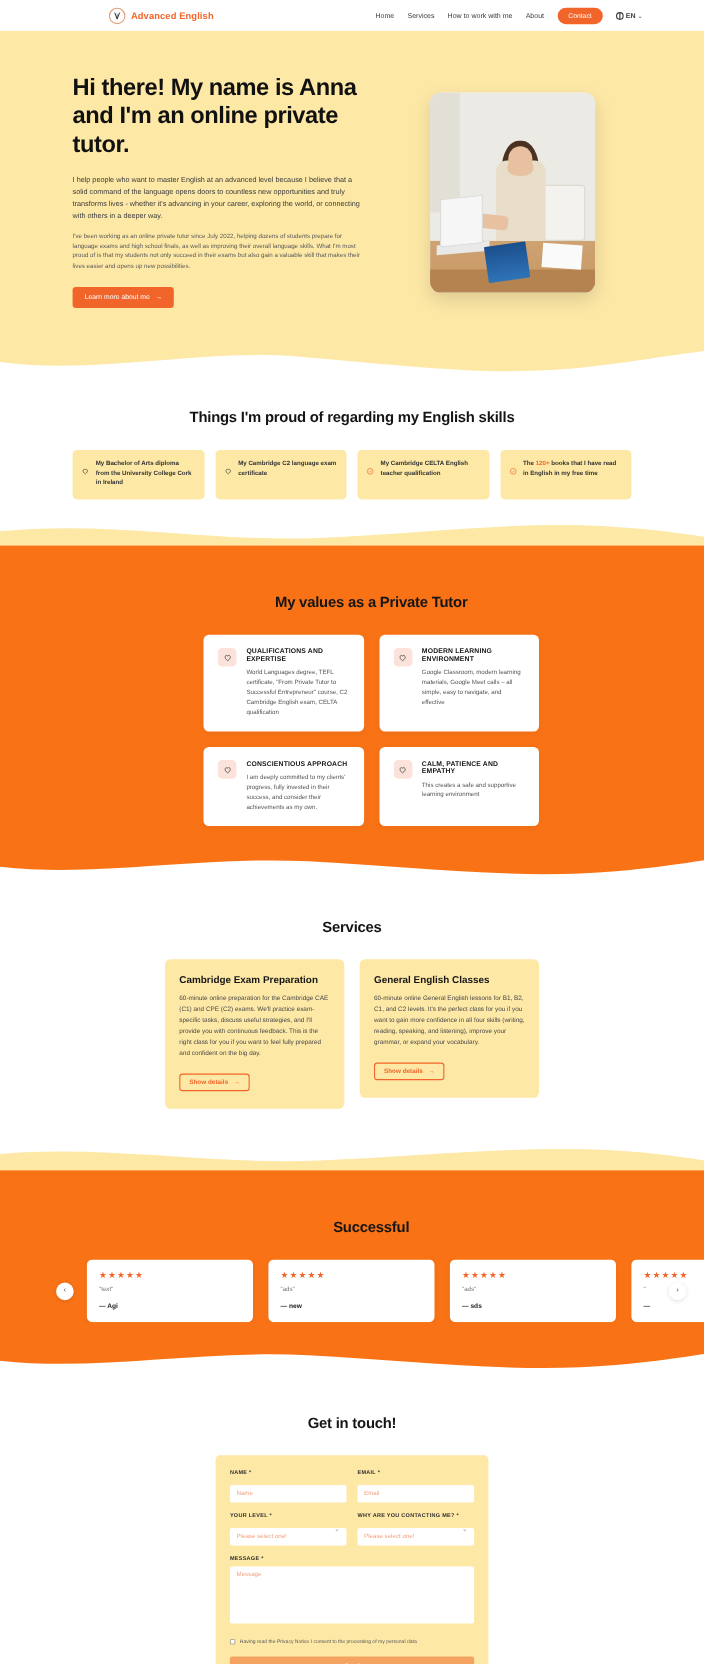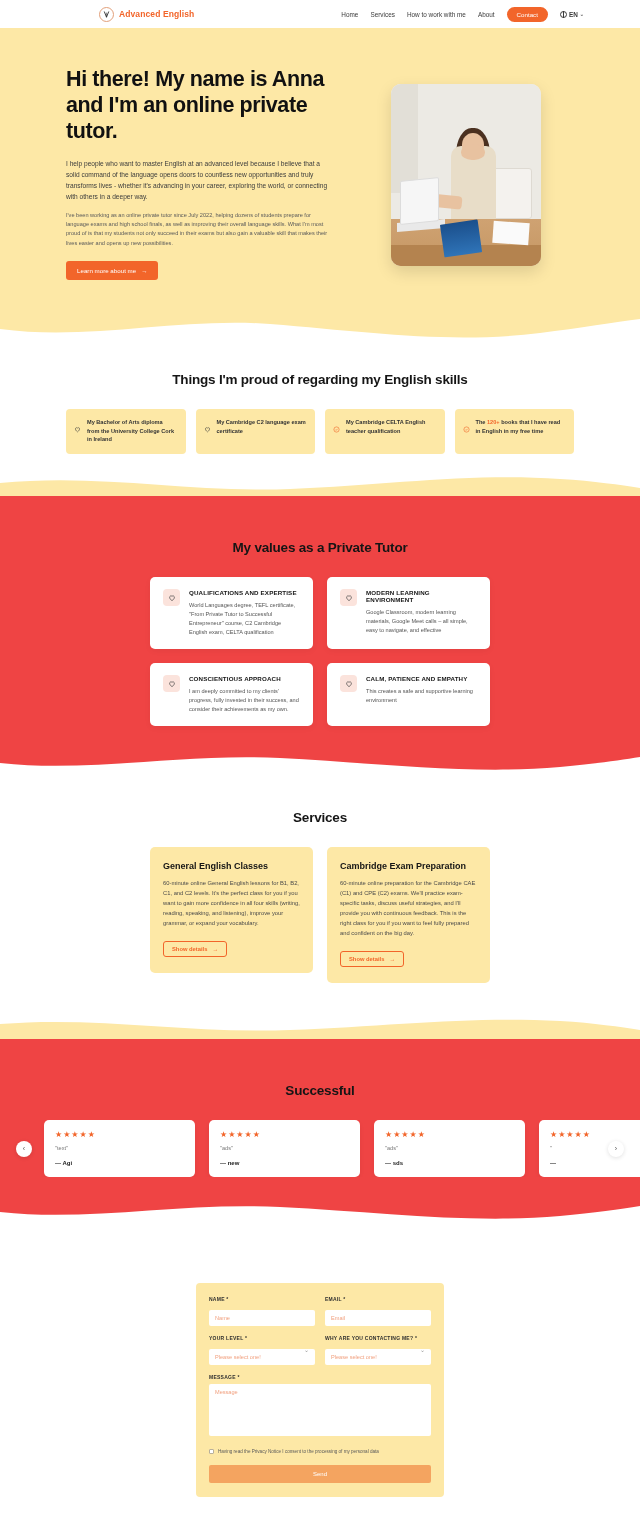--- a/index.html
+++ b/index.html
@@ -201,21 +201,21 @@
     border-radius: 4px;
     padding: 9px 9px 9px 8px;
     display: flex; gap: 6px;
     min-height: 45px;
   }
   .proud-text { font-size: 5.6px; line-height: 1.55; color: #333; font-weight: 600;}
   .accent { color: #f2652a; }
   .ico { flex: 0 0 auto; margin-top: 1px; }
 
   
-  .sec-yellow { background: #ef4444; position: relative; }
+  .sec-yellow { background: #f97316; position: relative; padding-left: 35px; }
   .values { padding: 44px 150px 48px 150px; }
   .values-grid {
     display: grid; grid-template-columns: 1fr 1fr;
     gap: 14px; margin-top: 22px;
   }
   .val-card {
     background: #fff;
     border-radius: 5px;
     padding: 12px 13px;
     display: flex; gap: 9px;
@@ -485,30 +485,30 @@
         <path d="M0,12 C90,22 180,2 280,7 C380,12 470,24 560,16 C595,13 620,9 640,6 L640,24 L0,24 Z" fill="#ffffff"></path>
       </svg>
     </div>
   </div>
 
   <div class="sec-white">
     <div class="services">
       <h2 class="sec-title">Services</h2>
       <div class="svc-grid">
         <div class="svc-card">
-          <div class="svc-title">General English Classes</div>
-          <div class="svc-desc">60-minute online General English lessons for B1, B2, C1, and C2 levels. It's the perfect class for you if you want to gain more confidence in all four skills (writing, reading, speaking, and listening), improve your grammar, or expand your vocabulary.</div>
+          <div class="svc-title">Cambridge Exam Preparation</div>
+          <div class="svc-desc">60-minute online preparation for the Cambridge CAE (C1) and CPE (C2) exams. We'll practice exam-specific tasks, discuss useful strategies, and I'll provide you with continuous feedback. This is the right class for you if you want to feel fully prepared and confident on the big day.</div>
           <button class="svc-btn">
             <span>Show details</span>
             <span>→</span>
           </button>
         </div>
         <div class="svc-card">
-          <div class="svc-title">Cambridge Exam Preparation</div>
-          <div class="svc-desc">60-minute online preparation for the Cambridge CAE (C1) and CPE (C2) exams. We'll practice exam-specific tasks, discuss useful strategies, and I'll provide you with continuous feedback. This is the right class for you if you want to feel fully prepared and confident on the big day.</div>
+          <div class="svc-title">General English Classes</div>
+          <div class="svc-desc">60-minute online General English lessons for B1, B2, C1, and C2 levels. It's the perfect class for you if you want to gain more confidence in all four skills (writing, reading, speaking, and listening), improve your grammar, or expand your vocabulary.</div>
           <button class="svc-btn">
             <span>Show details</span>
             <span>→</span>
           </button>
         </div>
       </div>
     </div>
     <div class="wave" style="bottom:-1px;">
       <svg viewBox="0 0 640 24" preserveAspectRatio="none" height="24">
         <path d="M0,8 C100,0 190,18 290,14 C390,10 470,0 560,5 C595,7 620,11 640,14 L640,24 L0,24 Z" fill="#fde8a6"></path>
@@ -545,20 +545,21 @@
       </div>
     </div>
     <div class="wave" style="bottom:-1px;">
       <svg viewBox="0 0 640 24" preserveAspectRatio="none" height="24">
         <path d="M0,12 C90,22 180,2 280,7 C380,12 470,24 560,16 C595,13 620,9 640,6 L640,24 L0,24 Z" fill="#ffffff"></path>
       </svg>
     </div>
   </div>
 
   <div class="contact">
+    <h2 class="sec-title">Get in touch!</h2>
     <div class="form-wrap">
       <div class="row">
         <div class="field">
           <label class="flabel">NAME *</label>
           <input class="finput" placeholder="Name" style="">
         </div>
         <div class="field">
           <label class="flabel">EMAIL *</label>
           <input class="finput" placeholder="Email" style="">
         </div>

